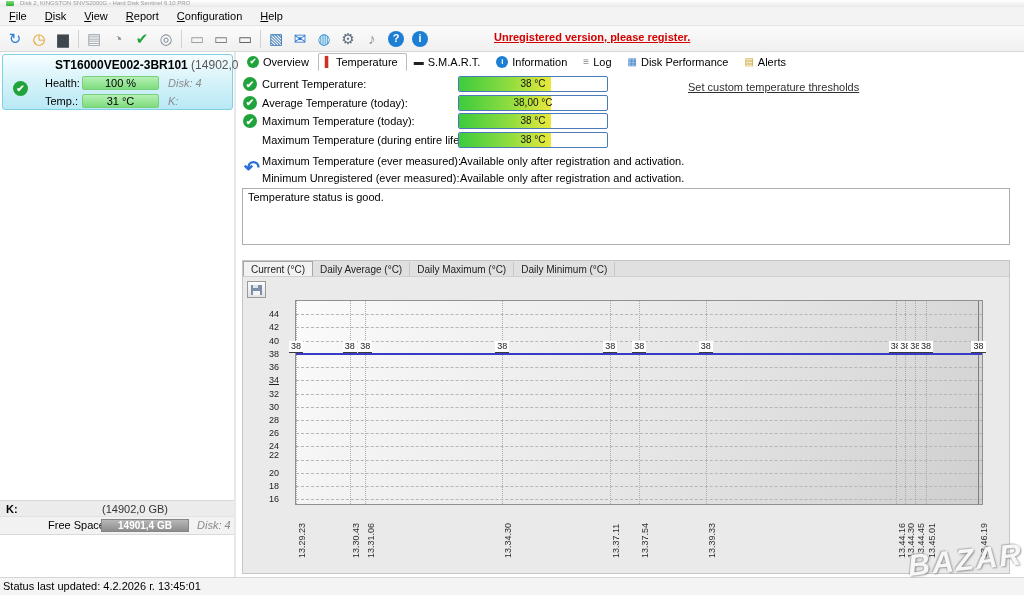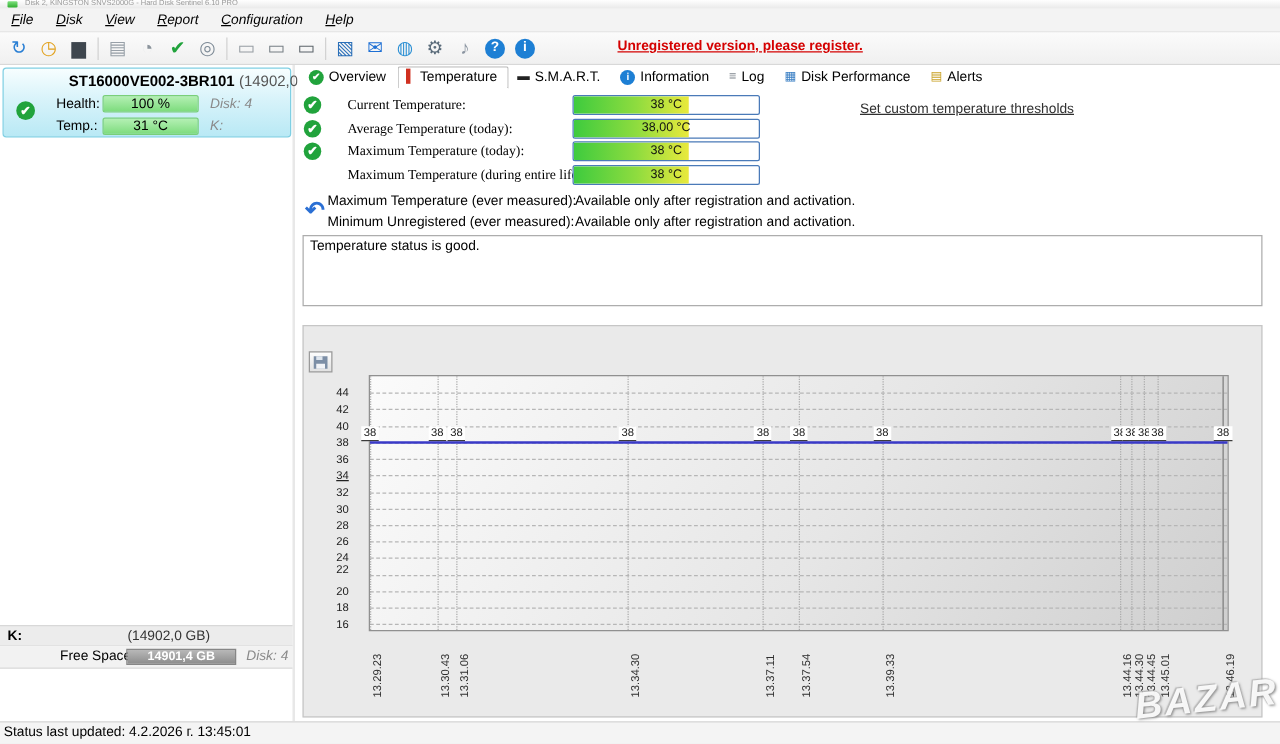--- a/index.html
+++ b/index.html
@@ -11,21 +11,21 @@
   .titlebar { position:absolute; left:0; top:0; width:1024px; height:7px;
               background:linear-gradient(#ffffff,#e9e9e9); overflow:hidden;
               font-size:6px; color:#9a9a9a; padding-left:20px; white-space:nowrap; }
   .appdot { position:absolute; left:6px; top:1px; width:8px; height:5px;
             background:linear-gradient(#7fe07f,#2fae2f); border-radius:1px; }
 
   
   .menubar { position:absolute; left:0; top:7px; width:1024px; height:19px;
              background:#f3f3f3; border-bottom:1px solid #e3e3e3;
              display:flex; align-items:center; font-size:11px; }
-  .menu-item { padding:2px 9px; cursor:default;font-style:italic; }
+  .menu-item { padding:2px 9px; cursor:default; }
   .menu-item u { text-decoration:underline; }
 
   
   .toolbar { position:absolute; left:0; top:26px; width:1024px; height:26px;
              background:linear-gradient(#fbfbfb,#f0f0f0); border-bottom:1px solid #d8d8d8;
              display:flex; align-items:center; padding-left:3px; }
   .tbtn { width:24px; height:22px; display:flex; align-items:center; justify-content:center;
           font-size:15px; line-height:1; cursor:default; }
   .tbtn .cir { width:16px; height:16px; border-radius:50%; color:#fff; font-size:11px;
                font-weight:bold; display:flex; align-items:center; justify-content:center; }
@@ -76,21 +76,21 @@
          border:1px solid transparent; cursor:pointer; white-space:nowrap; }
   .tab.sel { background:#fff; border:1px solid #bcbcbc; border-bottom-color:#fff;
              border-radius:2px 2px 0 0; }
   .ticon { font-size:10px; line-height:1; display:inline-flex; align-items:center;
            justify-content:center; }
   .ticon.round { width:12px; height:12px; border-radius:50%; color:#fff; font-size:8px;
                  font-weight:bold; }
 
   .trow { position:absolute; left:0; width:100%; height:18px; font-size:11px; }
   .trow .chk { position:absolute; left:5px; top:1px; }
-  .trow .lbl { position:absolute; left:40px; top:2px;font-family:Liberation Serif, serif; }
+  .trow .lbl { position:absolute; left:24px; top:2px; }
   .tbar { position:absolute; left:220px; top:0; width:150px; height:16px; background:#fff;
           border:1px solid #4a7ab8; border-radius:2px; overflow:hidden; }
   .tbarfill { position:absolute; left:0; top:0; bottom:0;
               background:linear-gradient(90deg,#3ecb3e 0%, #8fdc3f 55%, #e9e93c 100%); }
   .tbarval { position:absolute; left:0; top:1px; width:100%; text-align:center;
              font-size:10px; color:#111; }
   .thlink { position:absolute; left:450px; top:29px; font-size:11px; color:#303030;
             text-decoration:underline; cursor:pointer; }
   .lockicon { position:absolute; left:6px; top:104px; font-size:19px; font-weight:bold;
               color:#2a6fd4; }
@@ -299,20 +299,26 @@
           <span class="lbl">Minimum Unregistered (ever measured):</span>
           <span class="val">Available only after registration and activation.</span>
         </div>
       </div>
 
     <div class="statusbox">
       <span>Temperature status is good.</span>
     </div>
 
     <div class="chartpanel">
+      <div class="ctabs">
+          <span class="ctab sel">Current (°C)</span>
+          <span class="ctab">Daily Average (°C)</span>
+          <span class="ctab">Daily Maximum (°C)</span>
+          <span class="ctab">Daily Minimum (°C)</span>
+        </div>
       <div class="savebtn">
         <div class="floppy"></div>
       </div>
       <div class="plot">
           <div class="ygl" style="top: 13.2258px;"></div>
           <span class="ylab" style="top: 8.22581px;">44</span>
           <div class="ygl" style="top: 26.4516px;"></div>
           <span class="ylab" style="top: 21.4516px;">42</span>
           <div class="ygl" style="top: 39.6774px;"></div>
           <span class="ylab" style="top: 34.6774px;">40</span>

